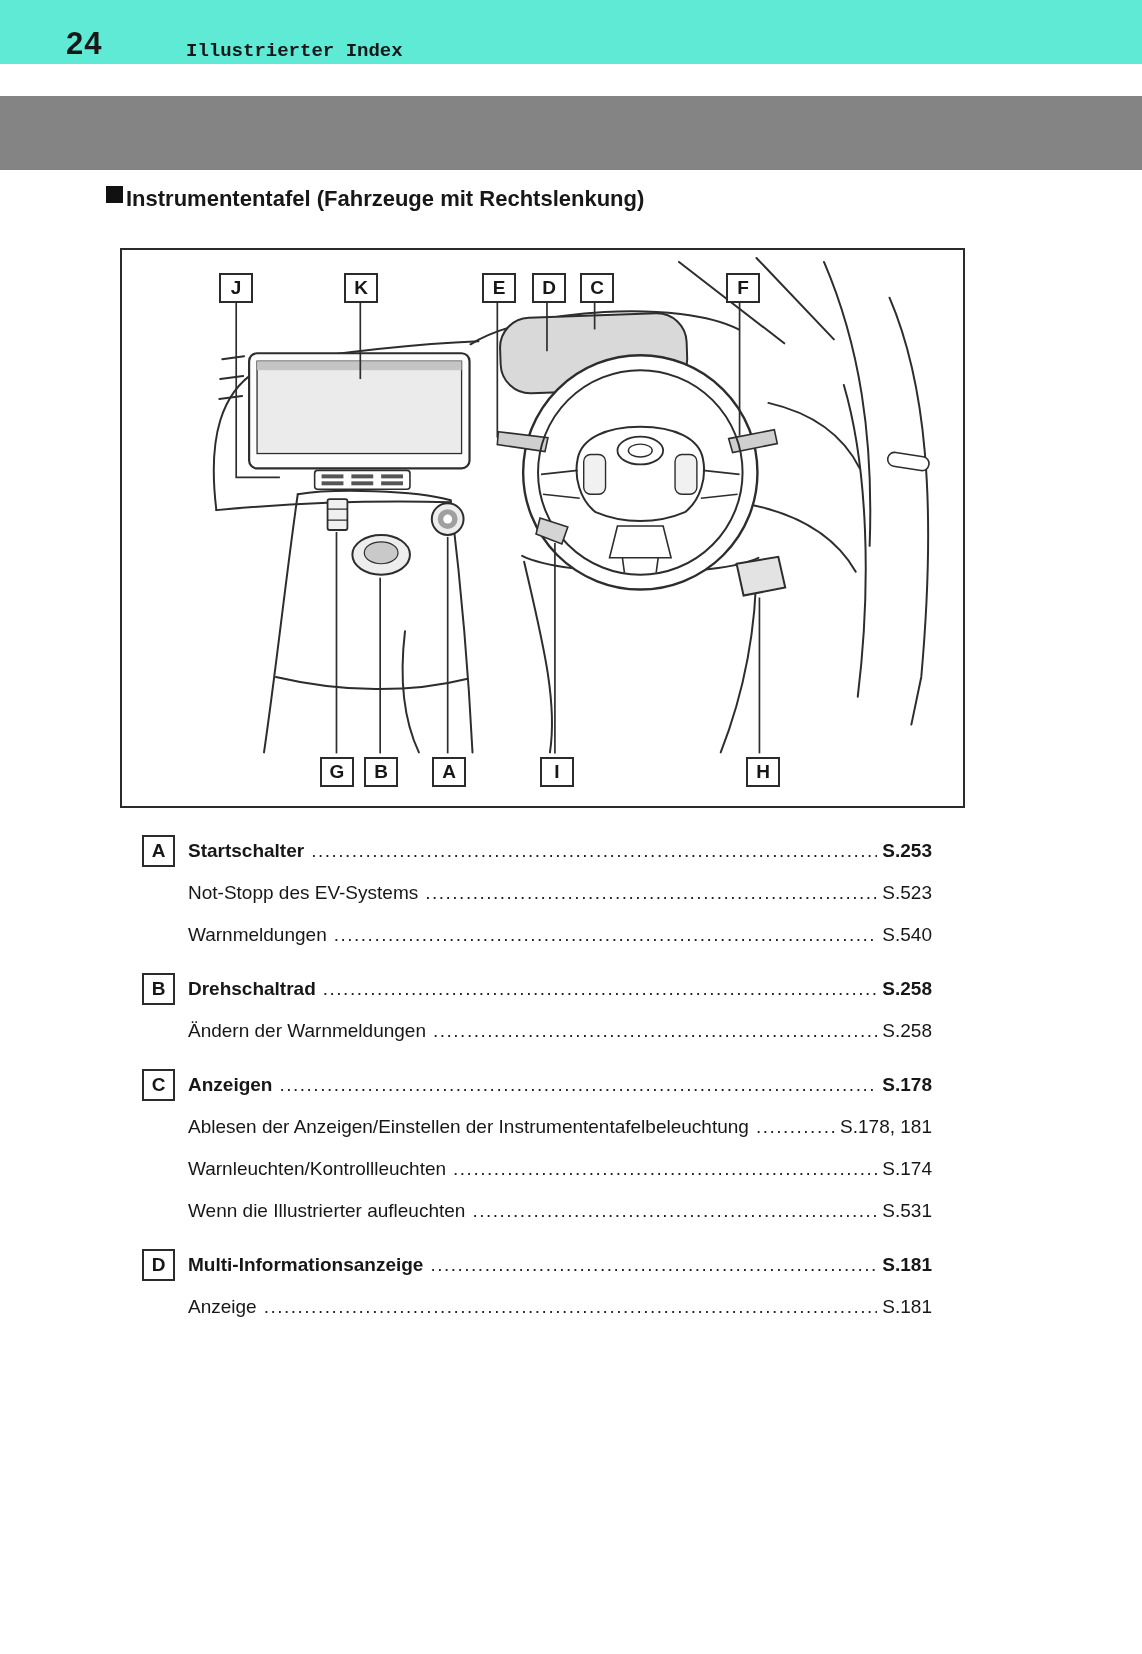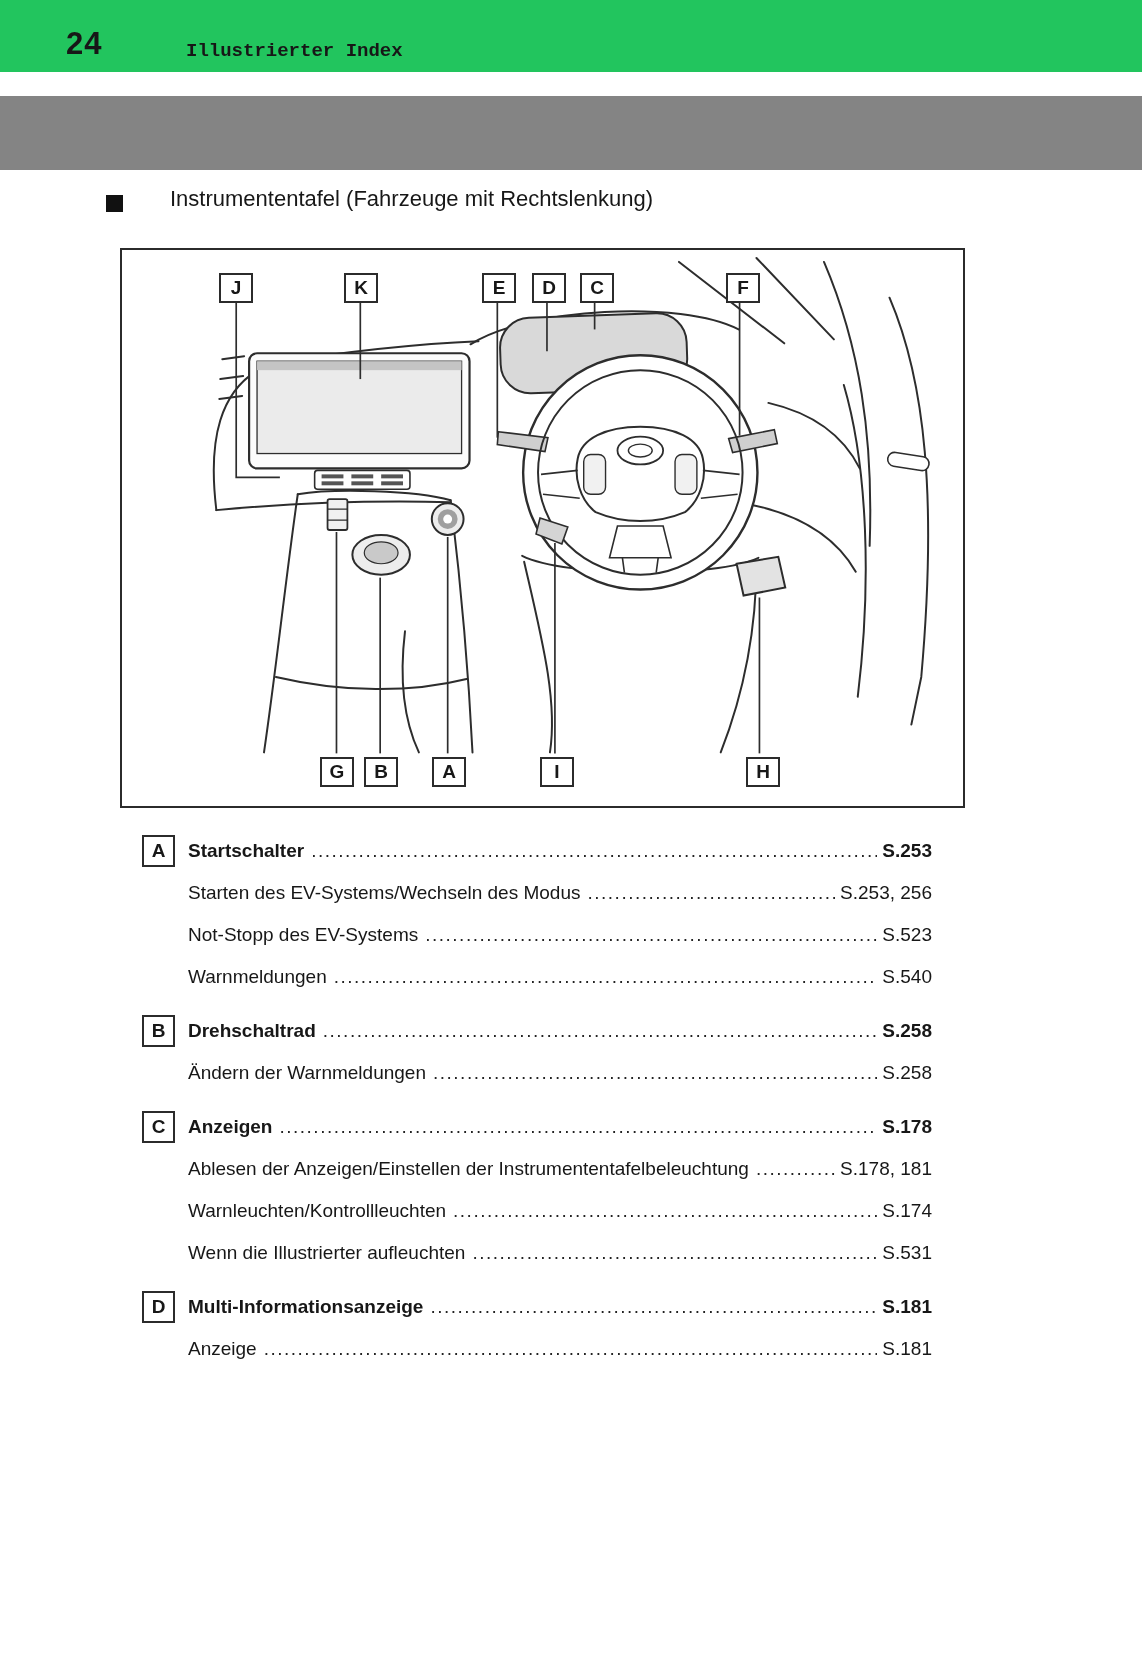--- a/index.html
+++ b/index.html
@@ -1,27 +1,27 @@
 <!DOCTYPE html>
 <html><head>
 <meta charset="utf-8">
 <style>
   * { margin:0; padding:0; box-sizing:border-box; }
   html, body { background:#ffffff; }
   body { font-family:"Liberation Sans","DejaVu Sans",sans-serif; color:#171717; }
 
   .page { position:relative; width:1142px; height:1654px; background:#fff; overflow:hidden; }
 
-  .topbar { position:absolute; left:0; top:0; width:100%; height:72px; background:#22c55e; }
+  .topbar { position:absolute; left:0; top:0; width:100%; height:64px; background:#5eead4; }
   .page-num { position:absolute; left:66px; top:26px; font-size:31px; font-weight:bold; letter-spacing:1px; }
   .chapter { position:absolute; left:186px; top:40px; font-size:19px; font-weight:bold;font-family:Liberation Mono, monospace; }
 
   .band { position:absolute; left:0; top:96px; width:100%; height:74px; background:#848484; }
 
-  .section-title { position:absolute; left:106px; top:186px; font-size:22px; font-weight:normal; display:flex; align-items:flex-end;gap:44px; }
+  .section-title { position:absolute; left:106px; top:186px; font-size:22px; font-weight:bold; display:flex; align-items:flex-start; }
   .sq { width:17px; height:17px; background:#111; display:inline-block; margin-right:3px; flex:0 0 auto; }
 
   .figure { position:absolute; left:120px; top:248px; width:845px; height:560px; border:2px solid #2b2b2b; background:#fff; }
   .figure svg { position:absolute; left:0; top:0; width:841px; height:556px; }
 
   .callout { position:absolute; width:34px; height:30px; border:2px solid #2b2b2b; background:#fff;
              display:flex; align-items:center; justify-content:center; font-weight:bold; font-size:19px; z-index:3; }
 
   .index { position:absolute; left:142px; top:818px; width:790px; }
   .irow { display:flex; align-items:center; height:42px; font-size:19px; }
@@ -158,25 +158,20 @@
 
   <div class="index">
 
     <div class="irow main">
       <span class="keybox">A</span>
       <span class="lbl">Startschalter</span>
       <span class="dots"></span>
       <span class="pg">S.253</span>
     </div>
     <div class="irow sub">
-      <span class="lbl">Starten des EV-Systems/Wechseln des Modus</span>
-      <span class="dots"></span>
-      <span class="pg">S.253, 256</span>
-    </div>
-    <div class="irow sub">
       <span class="lbl">Not-Stopp des EV-Systems</span>
       <span class="dots"></span>
       <span class="pg">S.523</span>
     </div>
     <div class="irow sub">
       <span class="lbl">Warnmeldungen</span>
       <span class="dots"></span>
       <span class="pg">S.540</span>
     </div>
 

